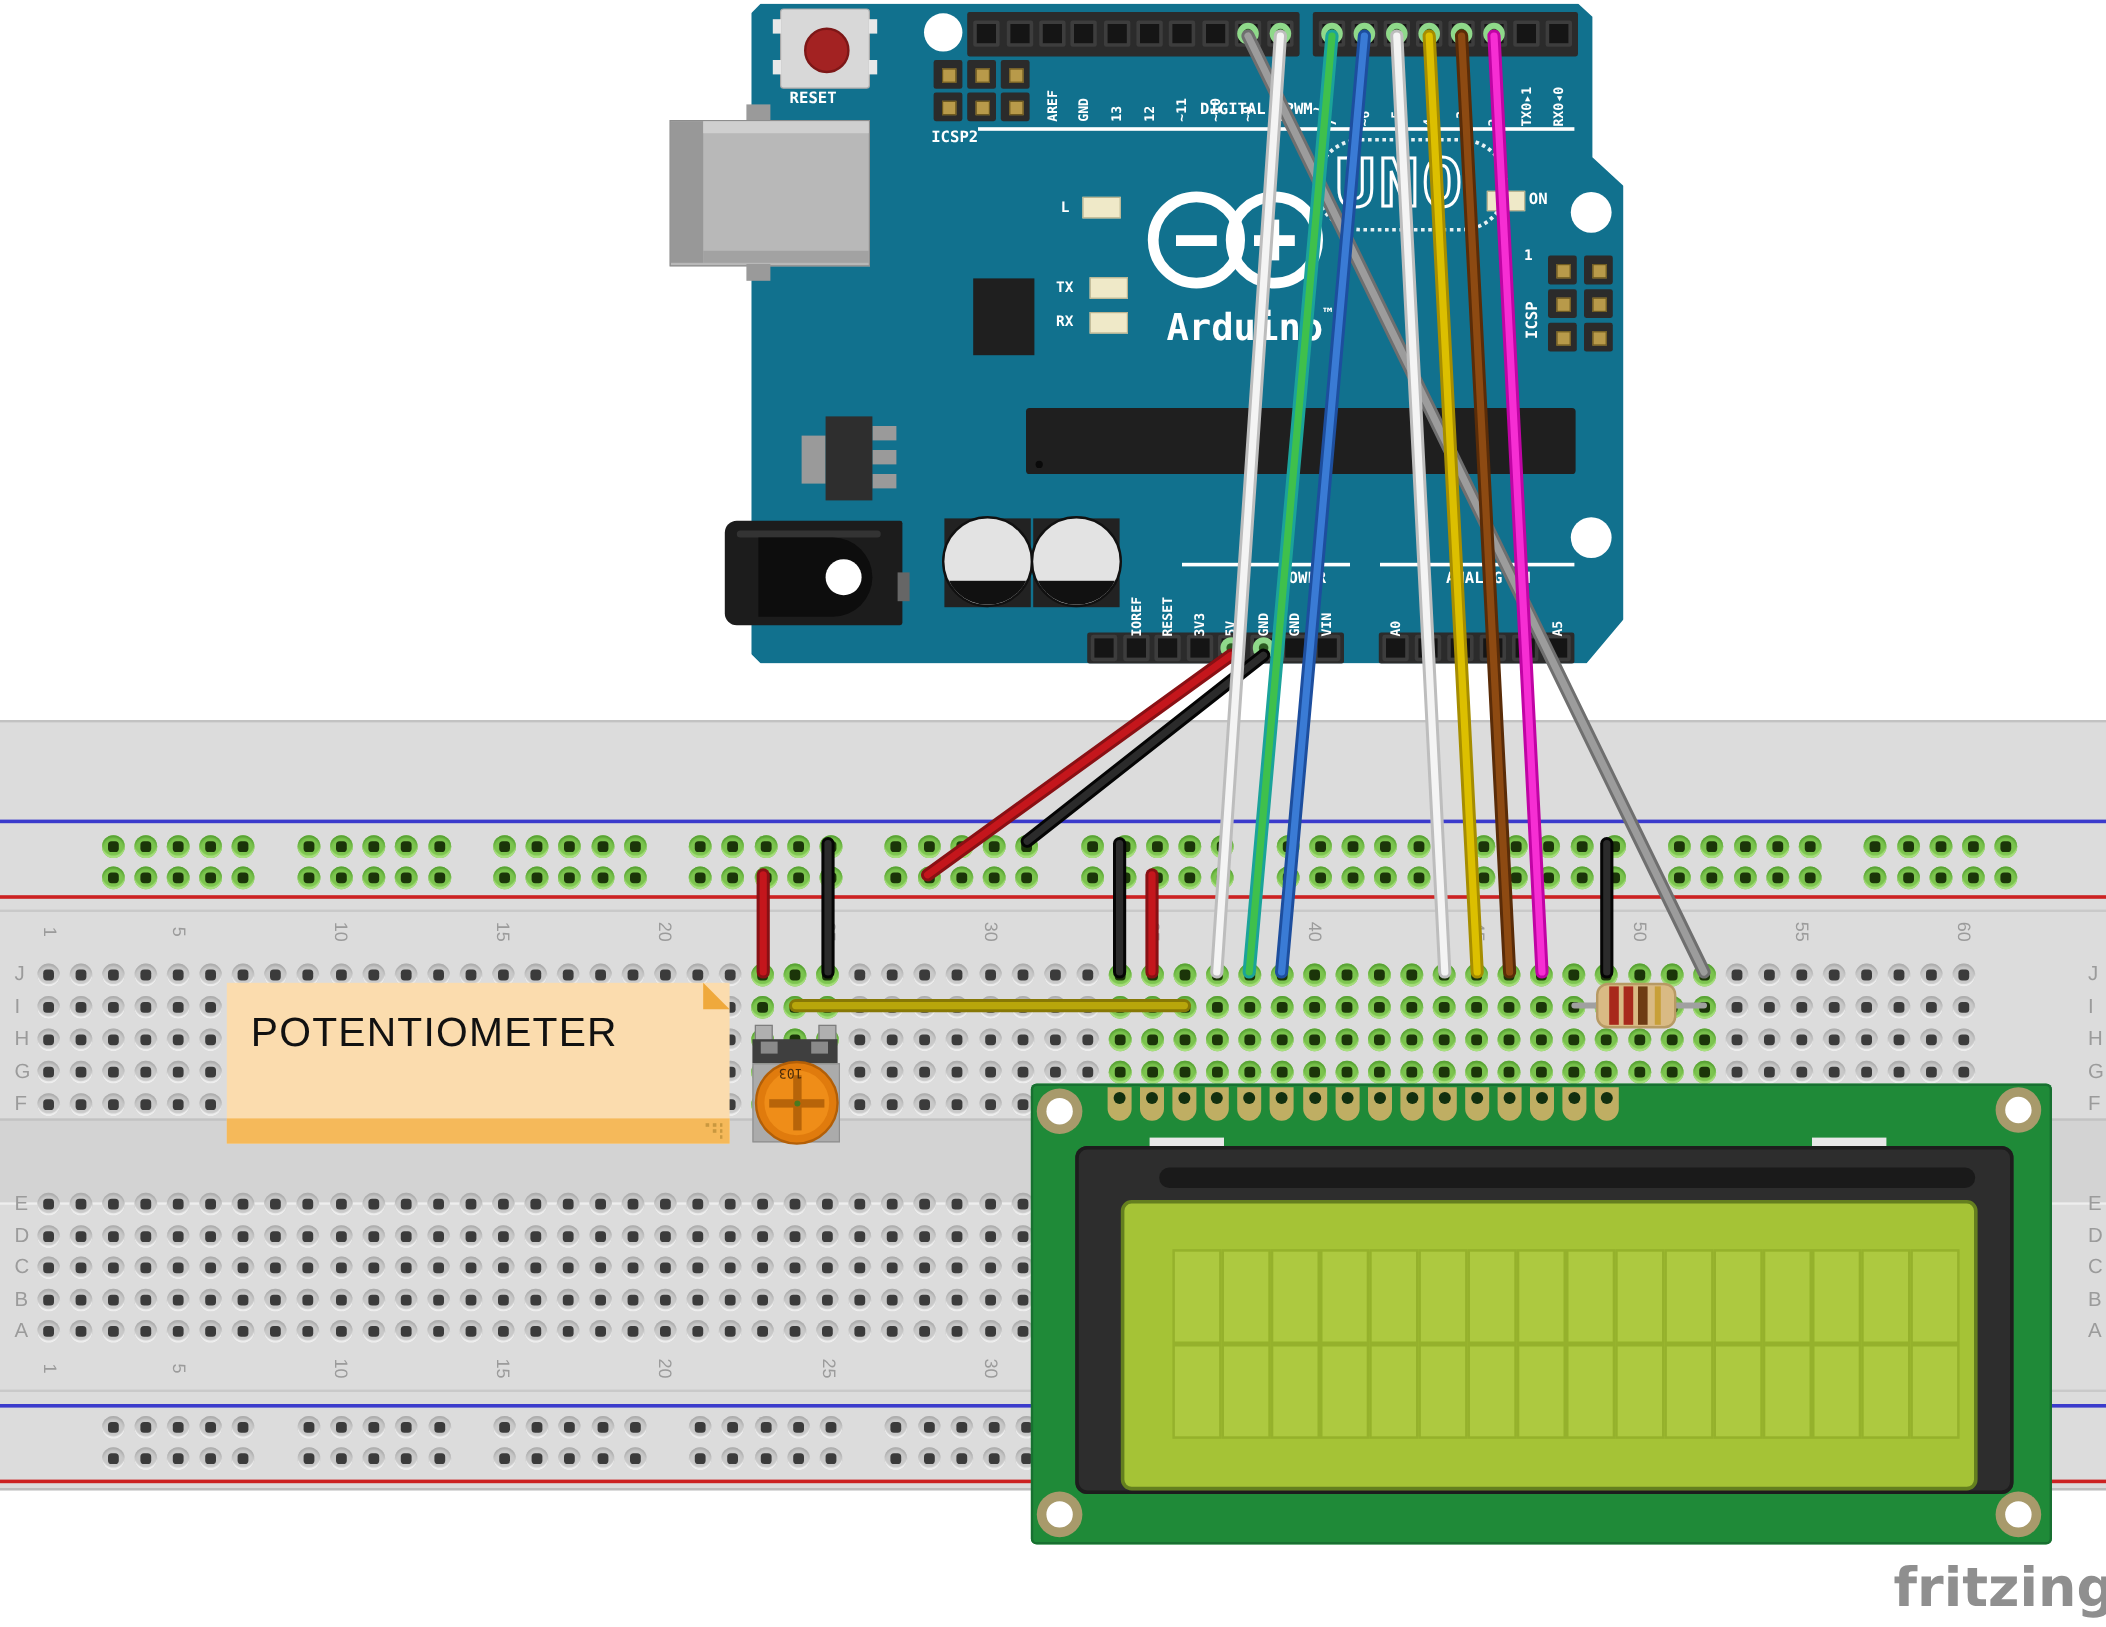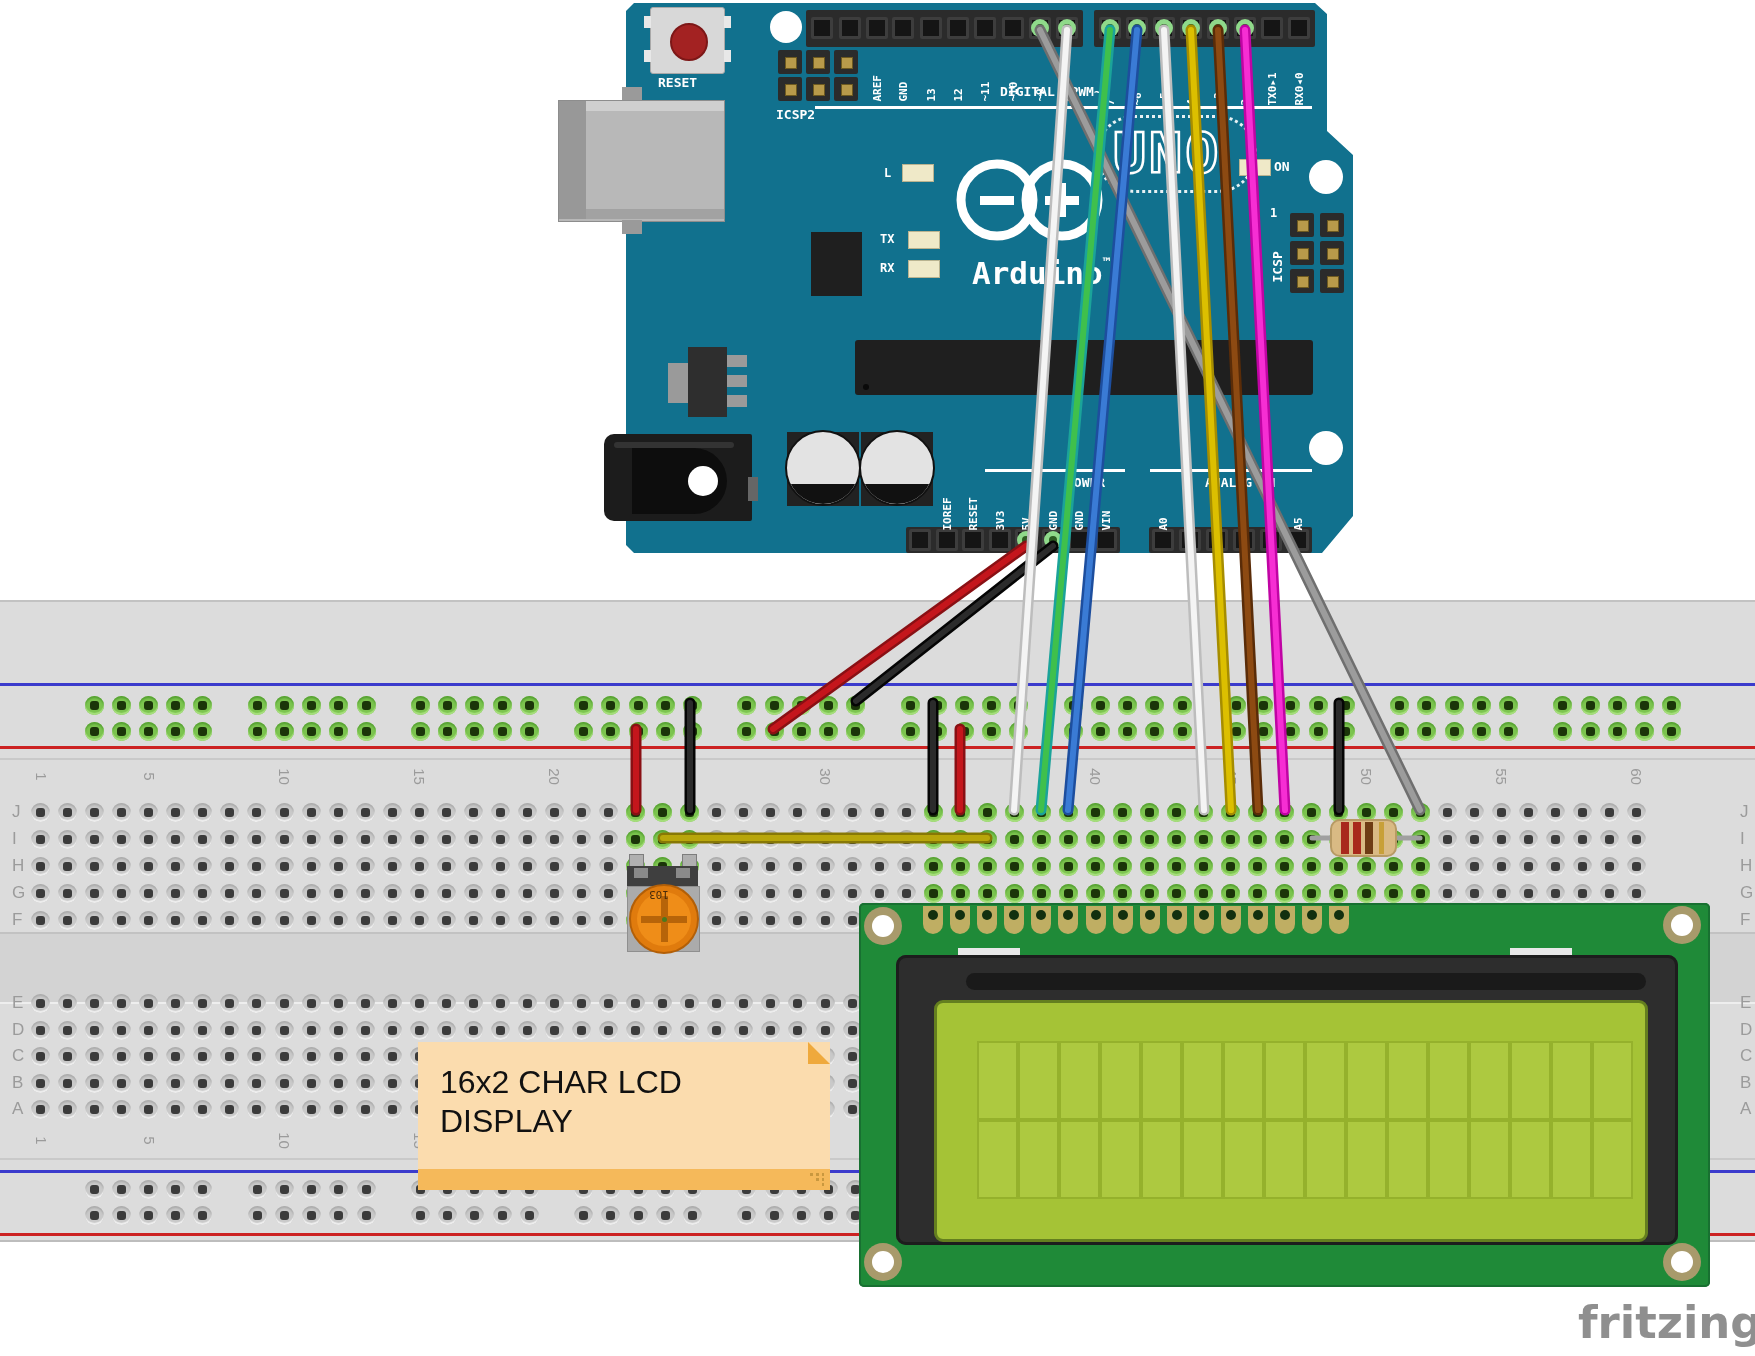--- a/index.html
+++ b/index.html
@@ -2637,28 +2637,27 @@
             <div class="cell" style="left:493px;top:119px;width:37px;height:75px;"></div>
             <div class="cell" style="left:534px;top:119px;width:37px;height:75px;"></div>
             <div class="cell" style="left:575px;top:119px;width:37px;height:75px;"></div>
             <div class="cell" style="left:616px;top:119px;width:37px;height:75px;"></div>
             <div class="cell" style="left:657px;top:119px;width:37px;height:75px;"></div>
           </div>
       </div>
     </div>
   </div>
 
-
-  <div class="note" id="note-lcd" style="left:418px;top:1042px;width:412px;height:148px;">
+  <div class="note" id="note-pot" style="left:189px;top:819px;width:419px;height:134px;">
     <div class="earcut"></div>
-    <div class="abs" style="left:22px;top:22px;font-size:32px;">16x2 CHAR LCD</div>
-    <div class="abs" style="left:22px;top:61px;font-size:32px;">DISPLAY</div>
+    <div class="abs" style="left:20px;top:23px;font-size:34px;letter-spacing:1px;">POTENTIOMETER</div>
     <div class="strip"></div>
     <div class="grip"></div>
   </div>
+
 
   <div class="abs" id="pot" style="left:627px;top:854px;width:71px;height:98px;">
     <div class="potpin" style="left:2px;top:0;"></div>
     <div class="potpin" style="left:55px;top:0;"></div>
     <div class="abs" style="left:0;top:12px;width:71px;height:20px;background:#3f3f3f;">
       <div class="abs" style="left:7px;top:2px;width:14px;height:10px;background:#8a8a8a;"></div>
       <div class="abs" style="left:49px;top:2px;width:14px;height:10px;background:#8a8a8a;"></div>
     </div>
     <div class="abs" style="left:0;top:32px;width:71px;height:64px;background:#ababab;border:1px solid #8f8f8f;"></div>
     <div class="abs" style="left:2px;top:30px;width:66px;height:66px;border-radius:50%;background:#e07b0d;border:2px solid #b35f07;">

